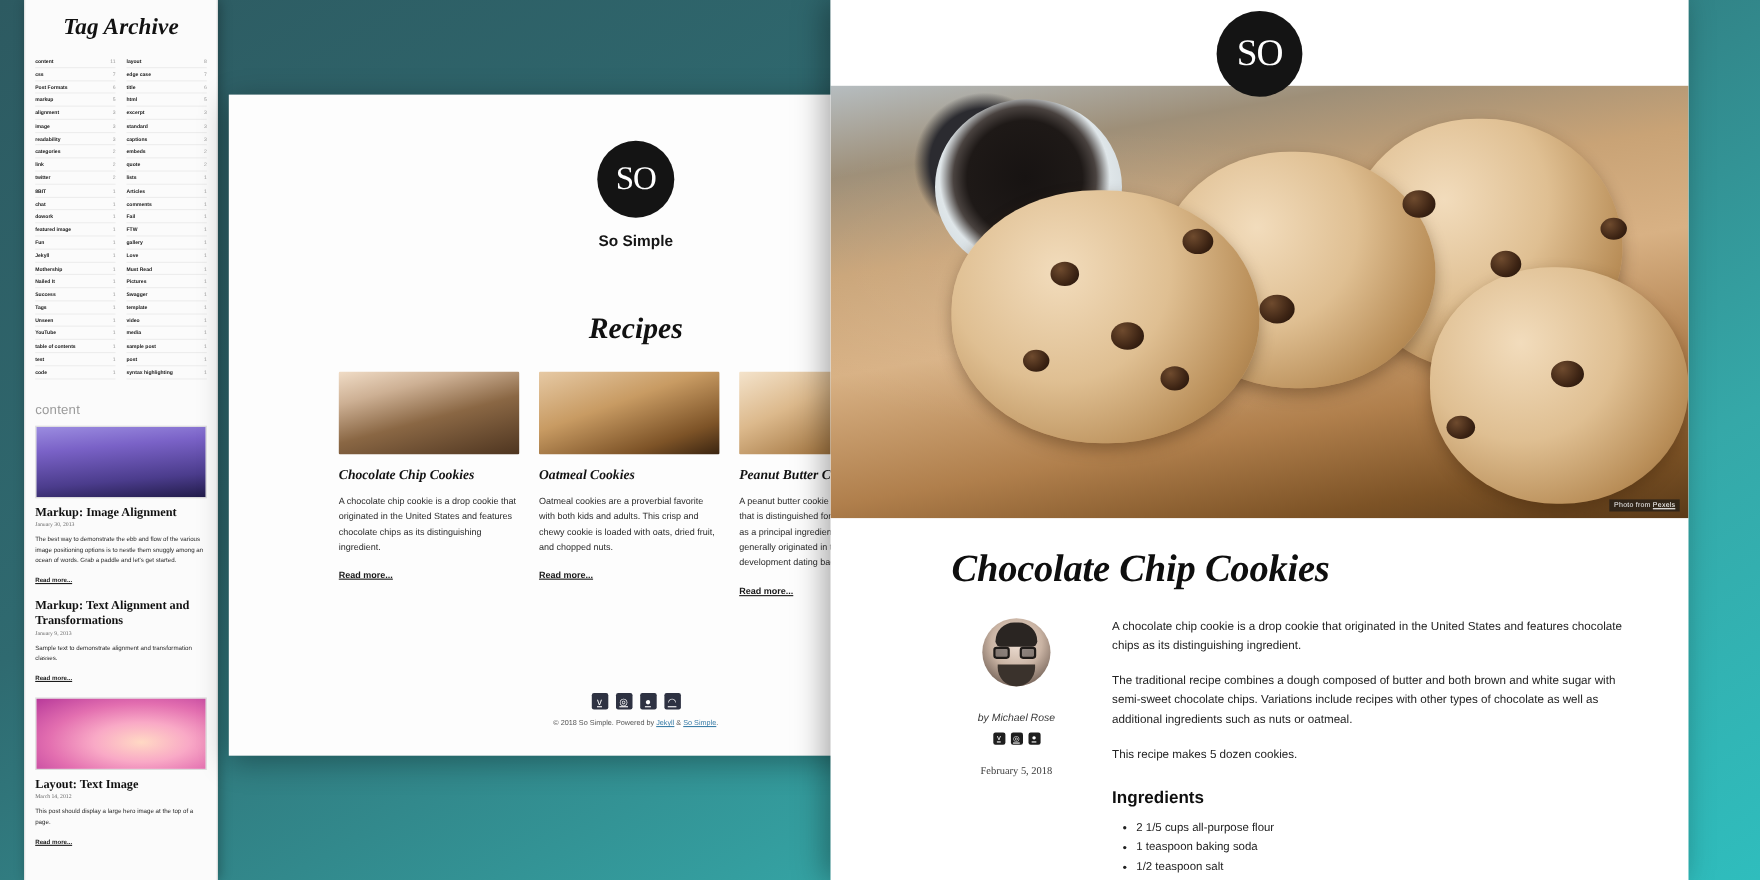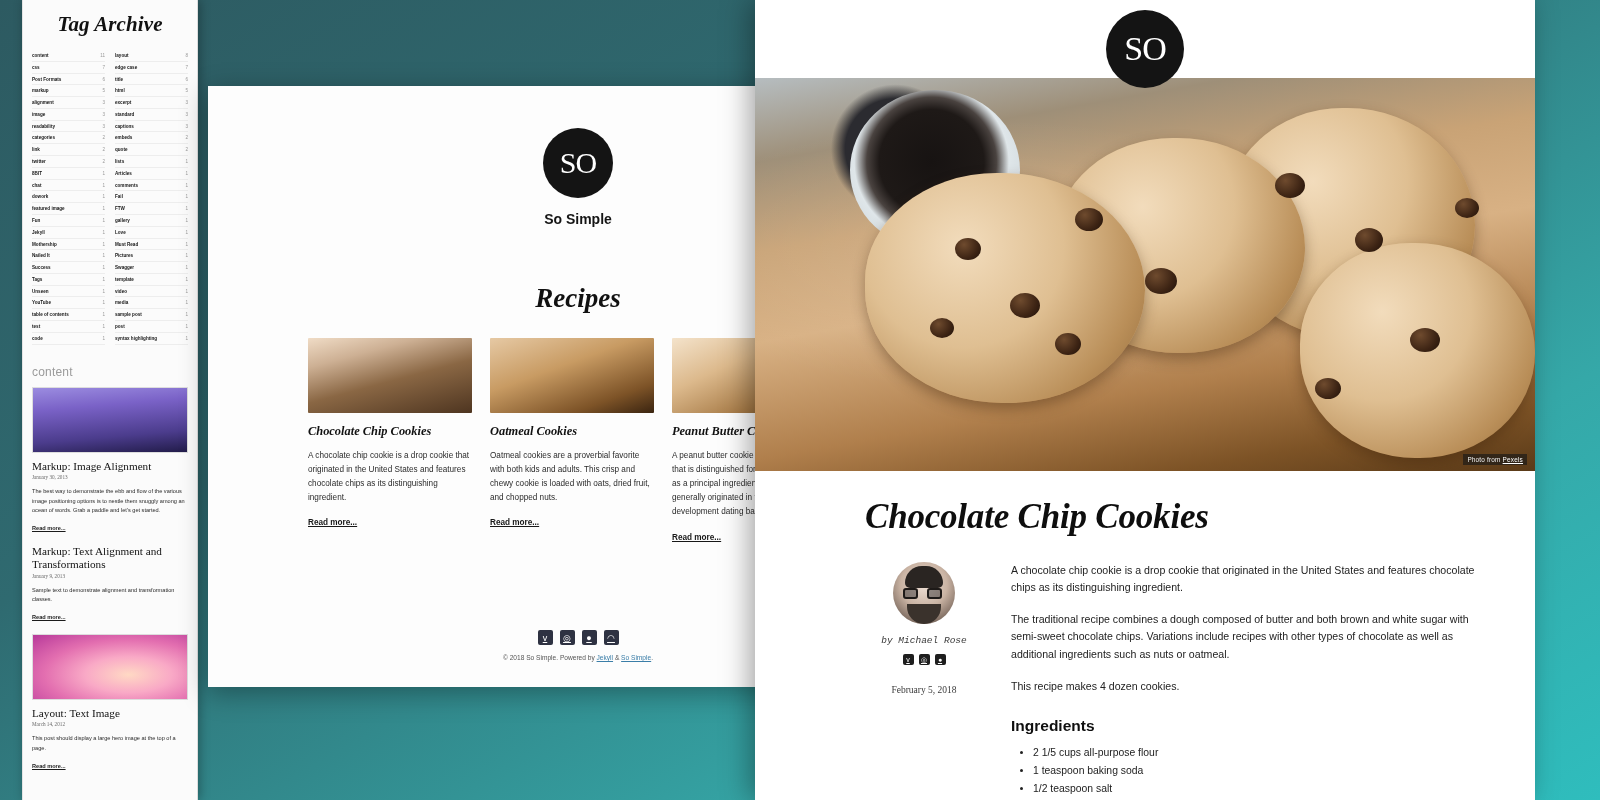--- a/index.html
+++ b/index.html
@@ -31,21 +31,21 @@
   }
   .tg-row .tg-n { color: #999; font-weight: 400; }
   .tg-sec {
     font-size: 12px; color: #9b9b9b; font-weight: 400; letter-spacing: .2px;
     padding: 20px 0 8px;
   }
   .tg-thumb { width: 100%; height: 66px; display: block; border: 1px solid #ddd; }
   .tg-thumb.purple { background: linear-gradient(175deg, #9b8ce0 0%, #7a62c7 30%, #4b3c8c 72%, #221c4a 100%); }
   .tg-thumb.pink   { background: radial-gradient(ellipse at 62% 62%, #ffd9c4 0%, #f9a9c6 32%, #e36fb0 62%, #b7399a 100%); }
   .tg-ptitle {
-    font-family: "Liberation Serif", serif; font-weight: 400; font-size: 11.2px;
+    font-family: "Liberation Serif", serif; font-weight: 700; font-size: 11.2px;
     color: #111; line-height: 1.18; margin: 7px 0 1px;
   }
   .tg-date { font-family: "Liberation Serif", serif; font-size: 5.2px; color: #6a6a6a; margin-bottom: 7px; }
   .tg-excerpt { font-size: 5.6px; line-height: 1.75; color: #2a2a2a; }
   .tg-more { font-size: 5.6px; font-weight: 700; color: #1b1b1b; margin-top: 9px; display: block; }
 
   
   #w-home {
     position: absolute; left: 208px; top: 86px; width: 740px; height: 601px;
     background: #fdfdfd; overflow: hidden;
@@ -149,21 +149,21 @@
   .pt-author { width: 118px; flex: 0 0 118px; text-align: center; }
   .pt-avatar {
     width: 62px; height: 62px; border-radius: 50%; margin: 0 auto; overflow: hidden;
     background: radial-gradient(circle at 50% 36%, #efe0d5 0%, #c9b3a3 46%, #7d6b60 78%, #46474a 100%);
     position: relative;
   }
   .av-hair { position: absolute; left: 12px; top: 4px; width: 38px; height: 22px; border-radius: 20px 20px 6px 6px; background: #2a2522; }
   .av-glass-l, .av-glass-r { position: absolute; top: 26px; width: 15px; height: 11px; border: 2.2px solid #1e1a18; border-radius: 3px; background: rgba(40,40,45,.45); }
   .av-glass-l { left: 10px; } .av-glass-r { left: 34px; }
   .av-beard { position: absolute; left: 14px; top: 42px; width: 34px; height: 20px; border-radius: 0 0 18px 18px; background: #3a322c; }
-  .pt-byline { font-family: Liberation Mono, monospace; font-style: italic; font-size: 9.5px; color: #3a3a3a; margin-top: 11px; text-align: center; }
+  .pt-byline { font-family: Liberation Sans, sans-serif; font-style: italic; font-size: 9.5px; color: #3a3a3a; margin-top: 23px; text-align: center; }
   .pt-asocial { display: flex; justify-content: center; gap: 5px; margin-top: 8px; }
   .pt-asocial .sq-ico { width: 11px; height: 11px; background: #1e1e1e; font-size: 7px; }
   .pt-date { font-family: "Liberation Serif", serif; font-size: 9.5px; color: #3a3a3a; margin-top: 20px; }
   .pt-content { flex: 1 1 auto; }
   .pt-p { font-size: 10.6px; line-height: 1.62; color: #222; margin-bottom: 15px; }
   .pt-h2 { font-size: 15.5px; font-weight: 700; color: #0f0f0f; margin: 22px 0 10px; }
   .pt-ul { padding-left: 22px; }
   .pt-ul li { font-size: 10.4px; line-height: 1.52; color: #222; margin-bottom: 2px; }
 </style>
 </head>
@@ -496,21 +496,21 @@
             <a class="sq-ico" href="#">ᴠ</a>
             <a class="sq-ico" href="#">◎</a>
             <a class="sq-ico" href="#">●</a>
           </div>
         <div class="pt-date">February 5, 2018</div>
       </aside>
 
       <div class="pt-content">
         <p class="pt-p">A chocolate chip cookie is a drop cookie that originated in the United States and features chocolate chips as its distinguishing ingredient.</p>
         <p class="pt-p">The traditional recipe combines a dough composed of butter and both brown and white sugar with semi-sweet chocolate chips. Variations include recipes with other types of chocolate as well as additional ingredients such as nuts or oatmeal.</p>
-        <p class="pt-p">This recipe makes 4 dozen cookies.</p>
+        <p class="pt-p">This recipe makes 5 dozen cookies.</p>
         <h2 class="pt-h2">Ingredients</h2>
         <ul class="pt-ul" id="pt-ing">
             <li>2 1/5 cups all-purpose flour</li>
             <li>1 teaspoon baking soda</li>
             <li>1/2 teaspoon salt</li>
             <li>1 cup butter, softened and cut to pieces</li>
           </ul>
       </div>
     </div>
   </div>

